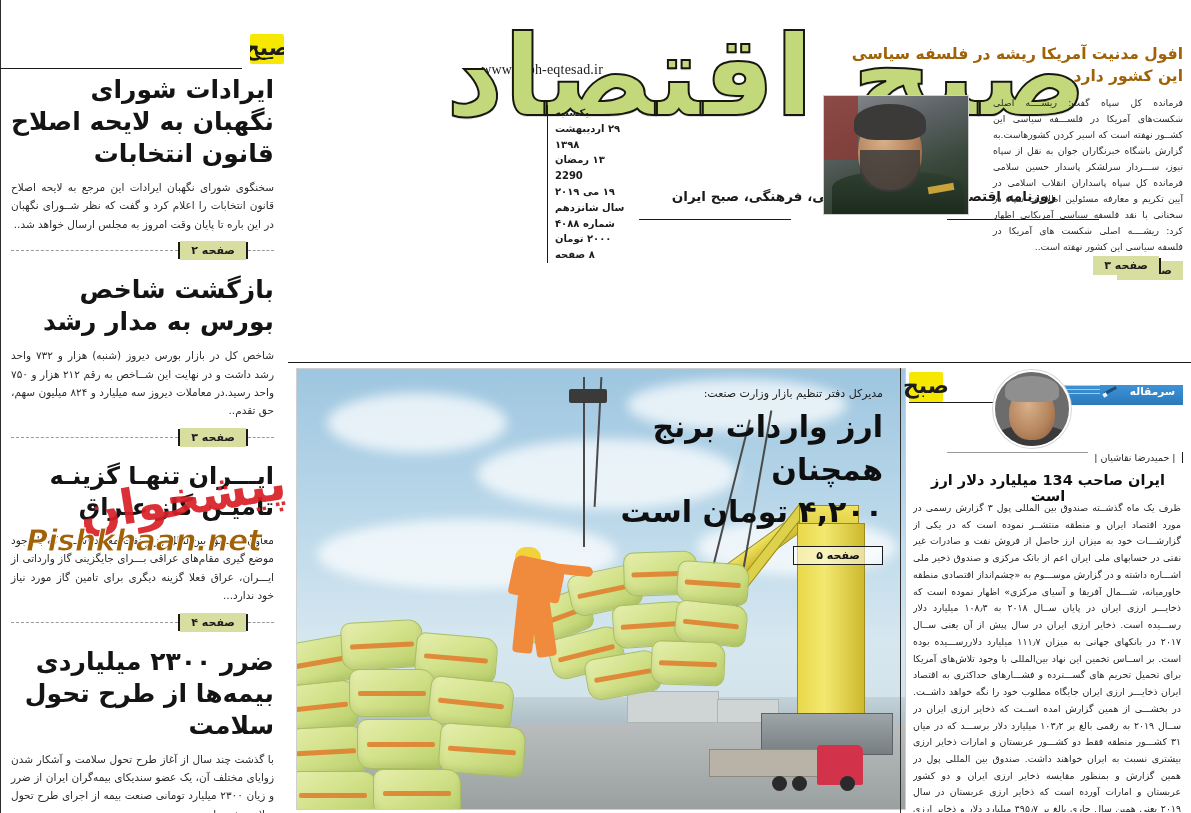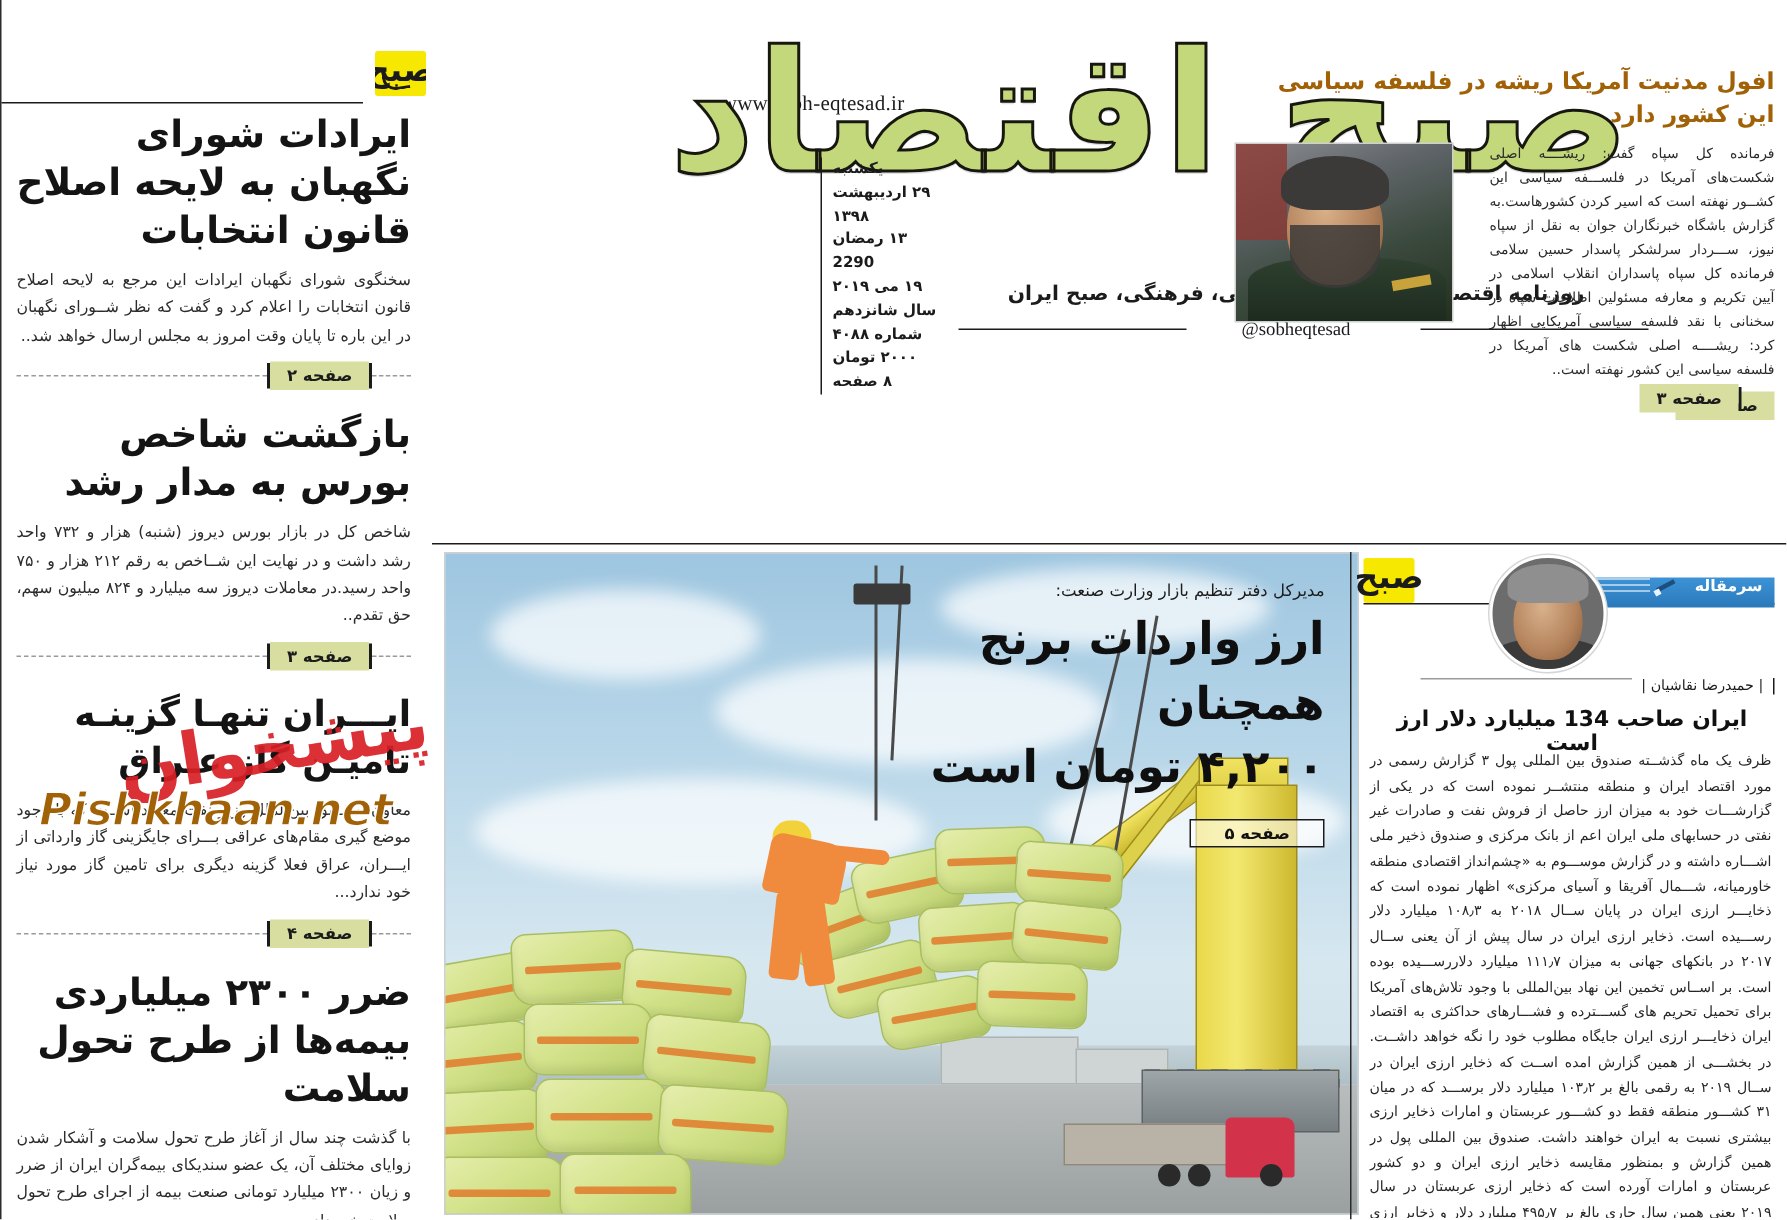--- a/index.html
+++ b/index.html
@@ -408,21 +408,20 @@
 
   <div class="masthead">
     <div class="mast-url">www.sobh-eqtesad.ir</div>
 
     <div class="mast-logo">
       <div class="word">صبح اقتصاد</div>
     </div>
 
     <div class="mast-tag">روزنامه اقتصادی ، سیاسی ،اجتماعی، فرهنگی، صبح ایران</div>
     <div class="mast-handle-r"></div>
-    <div class="mast-handle">@sobheqtesad</div>
     <div class="mast-handle-l"></div>
 
     <div class="datebox">
       <div>یکشنبه</div>
       <div>۲۹ اردیبهشت ۱۳۹۸</div>
       <div>۱۳ رمضان 2290</div>
       <div>۱۹ می ۲۰۱۹</div>
       <div>سال شانزدهم</div>
       <div>شماره ۴۰۸۸</div>
       <div>۲۰۰۰ تومان</div>

